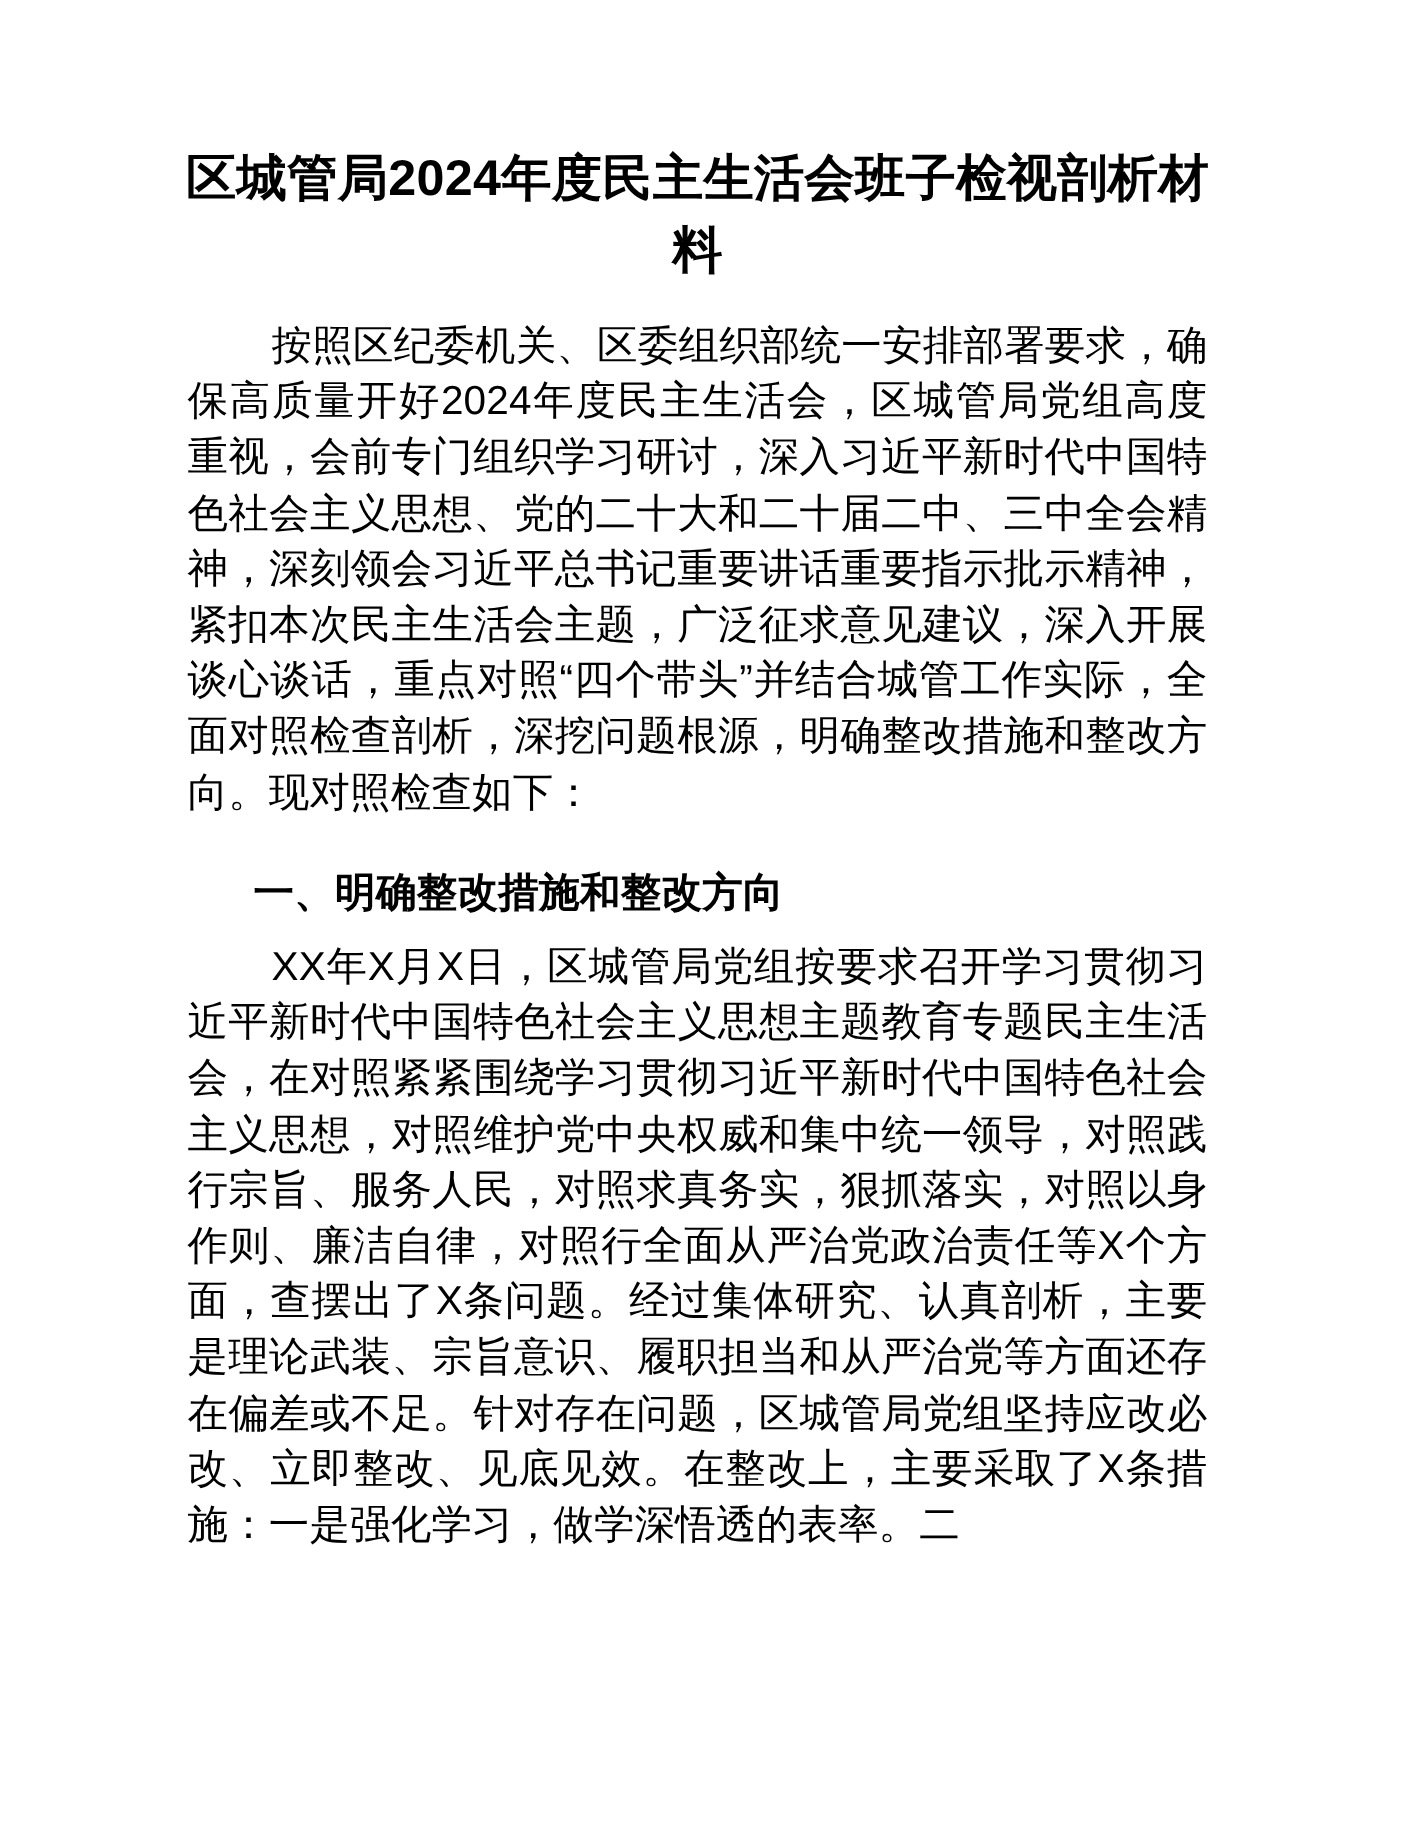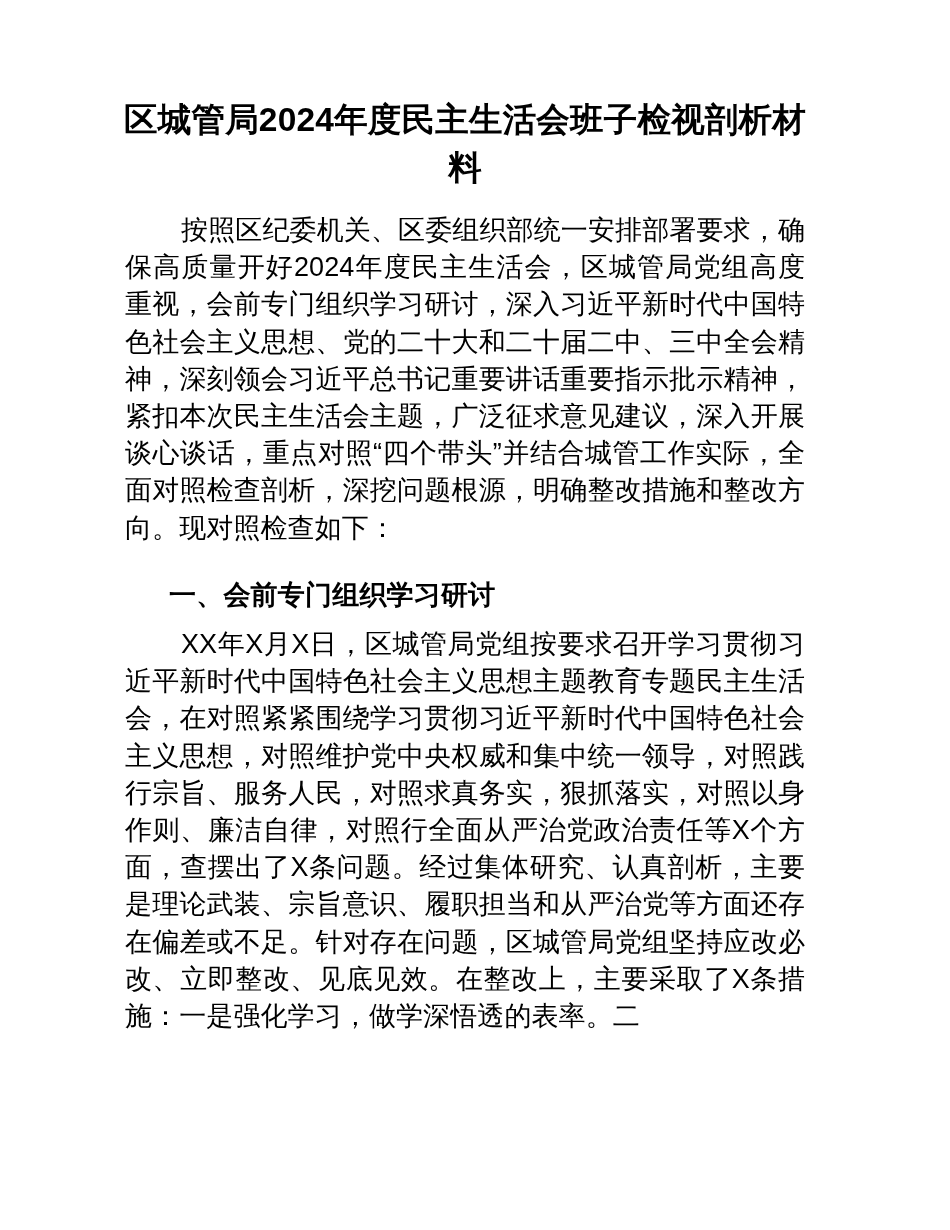--- a/index.html
+++ b/index.html
@@ -64,18 +64,18 @@
 
 <div class="page">
   <div class="content">
 
     <h1 class="doc-title">区城管局2024年度民主生活会班子检视剖析材料</h1>
 
     <p class="para">按照区纪委机关、区委组织部统一安排部署要求，确保高质量开好2024年度民主生活会，区城管局党组高度重视，会前专门组织学习研讨，深入习近平新时代中国特色社会主义思想、党的二十大和二十届二中、三中全会精神，深刻领会习近平总书记重要讲话重要指示批示精神，紧扣本次民主生活会主题，广泛征求意见建议，深入开展谈心谈话，重点对照“四个带头”并结合城管工作实际，全面对照检查剖析，深挖问题根源，明确整改措施和整改方向。现对照检查如下：</p>
 
     <div class="spacer-sm"></div>
 
-    <h2 class="section-heading">一、会前专门组织学习研讨</h2>
+    <h2 class="section-heading">一、明确整改措施和整改方向</h2>
 
     <p class="para">XX年X月X日，区城管局党组按要求召开学习贯彻习近平新时代中国特色社会主义思想主题教育专题民主生活会，在对照紧紧围绕学习贯彻习近平新时代中国特色社会主义思想，对照维护党中央权威和集中统一领导，对照践行宗旨、服务人民，对照求真务实，狠抓落实，对照以身作则、廉洁自律，对照行全面从严治党政治责任等X个方面，查摆出了X条问题。经过集体研究、认真剖析，主要是理论武装、宗旨意识、履职担当和从严治党等方面还存在偏差或不足。针对存在问题，区城管局党组坚持应改必改、立即整改、见底见效。在整改上，主要采取了X条措施：一是强化学习，做学深悟透的表率。二</p>
 
   </div>
 </div>
 
 </body></html>

